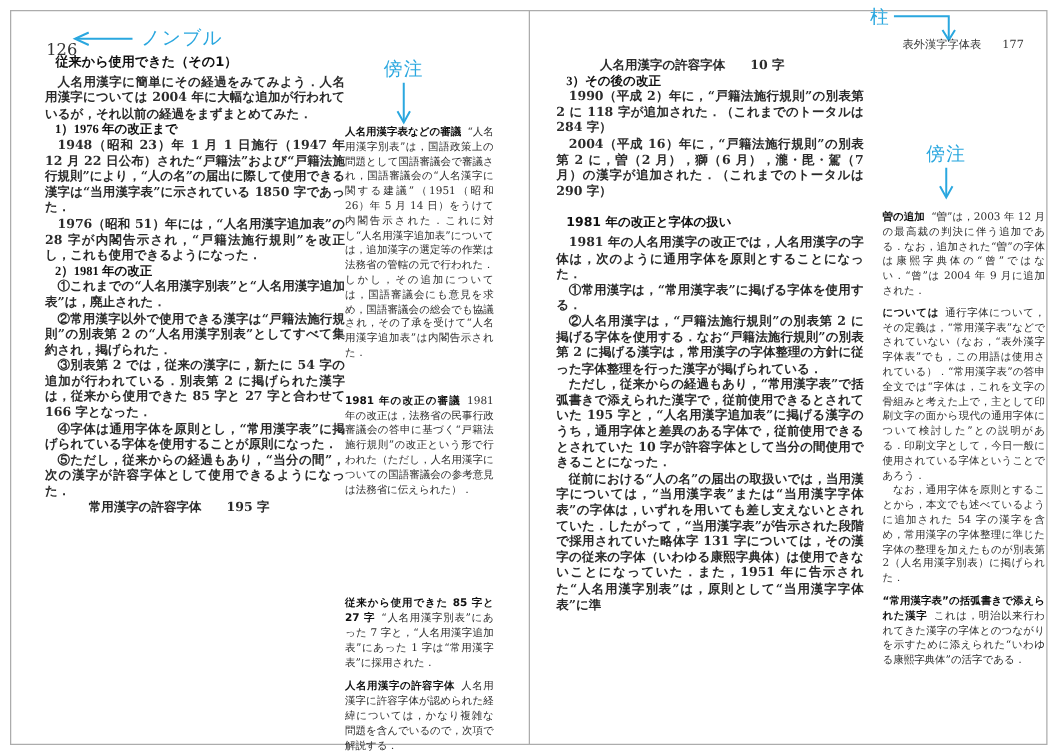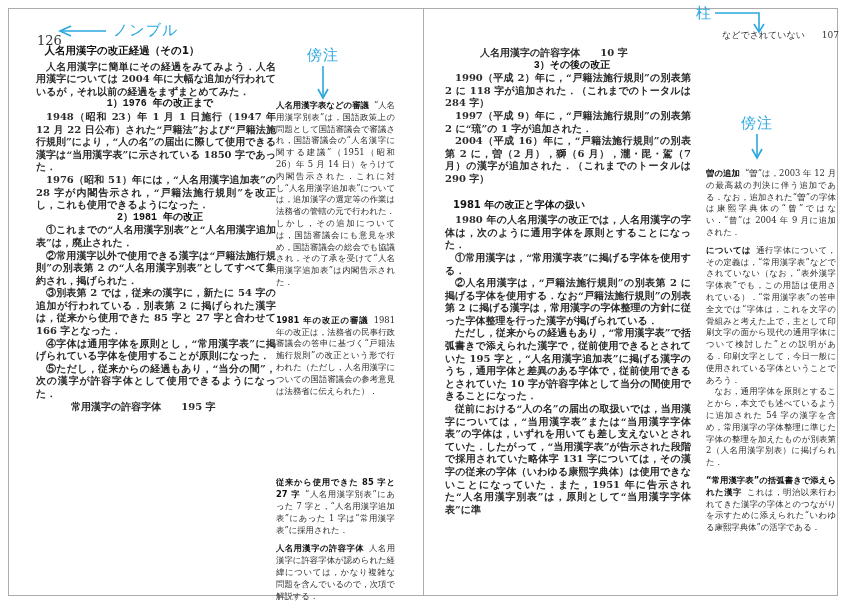--- a/index.html
+++ b/index.html
@@ -9,22 +9,22 @@
        border:1px solid #acacac;box-sizing:border-box;}
   .page-divider{position:absolute;left:423px;top:8px;width:1px;height:588px;background:#acacac;}
 
   
   .main{font-size:10px;line-height:12.6px;text-align:justify;}
   .left-main{position:absolute;left:36px;top:44px;width:240px;}
   .right-main{position:absolute;left:445px;top:47px;width:246px;}
   .col-heading{font-family:"DejaVu Sans","Liberation Sans",sans-serif;font-weight:bold;
        font-size:10.5px;color:#111;margin:0 0 4px 0;text-indent:.8em;}
   .para{margin:0;text-indent:1em;font-weight:bold;}
-  .para.sub{font-family:Liberation Mono, monospace;font-weight:bold;color:#111;
-       text-indent:.8em;text-align:center;}
+  .para.sub{font-family:Liberation Serif, serif;font-weight:bold;color:#111;
+       text-indent:.8em;text-align:left;}
   .para.heading{font-family:"DejaVu Sans","Liberation Sans",sans-serif;font-weight:bold;color:#111;
        margin:13px 0 3px 0;text-indent:.8em;text-align:left;}
   .para.indent{text-indent:3.5em;text-align:left;}
 
   
   .notes{font-size:8.4px;line-height:11.8px;text-align:justify;}
   .left-notes{position:absolute;left:276px;top:100px;width:119px;}
   .right-notes{position:absolute;left:706px;top:168px;width:130px;}
   .note{margin:0;}
   .notes .note + .note{margin-top:13px;}
@@ -87,26 +87,26 @@
 
 <div class="anno anno-bochu-right">
   <span class="anno-label">傍注</span>
   <svg width="14" height="26" viewBox="0 0 14 26">
     <line x1="7" y1="0" x2="7" y2="23" stroke="#2aa7df" stroke-width="1.6"></line>
     <polyline points="2,15 7,24 12,15" fill="none" stroke="#2aa7df" stroke-width="1.6"></polyline>
   </svg>
 </div>
 
 <div class="running-head">
-  <span>などでされていない</span>
-  <span class="rh-no">107</span>
+  <span>表外漢字字体表</span>
+  <span class="rh-no">177</span>
 </div>
 
 <div class="main left-main">
-  <h2 class="col-heading">人名用漢字の改正経過（その1）</h2>
+  <h2 class="col-heading">従来から使用できた（その1）</h2>
   <div>
 
       <p class="para body">人名用漢字に簡単にその経過をみてみよう．人名用漢字については 2004 年に大幅な追加が行われているが，それ以前の経過をまずまとめてみた．</p>
 
       <p class="para sub">1）1976 年の改正まで</p>
 
       <p class="para body">1948（昭和 23）年 1 月 1 日施行（1947 年 12 月 22 日公布）された“戸籍法”および“戸籍法施行規則”により，“人の名”の届出に際して使用できる漢字は“当用漢字表”に示されている 1850 字であった．</p>
 
 
       <p class="para body">1976（昭和 51）年には，“人名用漢字追加表”の 28 字が内閣告示され，“戸籍法施行規則”を改正し，これも使用できるようになった．</p>
@@ -141,27 +141,26 @@
 
 <div class="main right-main">
   <div>
 
       <p class="para indent">人名用漢字の許容字体　　10 字</p>
 
       <p class="para sub">3）その後の改正</p>
 
       <p class="para body">1990（平成 2）年に，“戸籍法施行規則”の別表第 2 に 118 字が追加された．（これまでのトータルは 284 字）</p>
 
-      <p class="para body">1997（平成 9）年に，“戸籍法施行規則”の別表第 2 に“琉”の 1 字が追加された．</p>
 
       <p class="para body">2004（平成 16）年に，“戸籍法施行規則”の別表第 2 に，曽（2 月），獅（6 月），瀧・毘・駕（7 月）の漢字が追加された．（これまでのトータルは 290 字）</p>
 
       <p class="para heading">1981 年の改正と字体の扱い</p>
 
-      <p class="para body">1980 年の人名用漢字の改正では，人名用漢字の字体は，次のように通用字体を原則とすることになった．</p>
+      <p class="para body">1981 年の人名用漢字の改正では，人名用漢字の字体は，次のように通用字体を原則とすることになった．</p>
 
       <p class="para body">①常用漢字は，“常用漢字表”に掲げる字体を使用する．</p>
 
       <p class="para body">②人名用漢字は，“戸籍法施行規則”の別表第 2 に掲げる字体を使用する．なお“戸籍法施行規則”の別表第 2 に掲げる漢字は，常用漢字の字体整理の方針に従った字体整理を行った漢字が掲げられている．</p>
 
       <p class="para body">ただし，従来からの経過もあり，“常用漢字表”で括弧書きで添えられた漢字で，従前使用できるとされていた 195 字と，“人名用漢字追加表”に掲げる漢字のうち，通用字体と差異のある字体で，従前使用できるとされていた 10 字が許容字体として当分の間使用できることになった．</p>
 
       <p class="para body">従前における“人の名”の届出の取扱いでは，当用漢字については，“当用漢字表”または“当用漢字字体表”の字体は，いずれを用いても差し支えないとされていた．したがって，“当用漢字表”が告示された段階で採用されていた略体字 131 字については，その漢字の従来の字体（いわゆる康熙字典体）は使用できないことになっていた．また，1951 年に告示された“人名用漢字別表”は，原則として“当用漢字字体表”に準</p>
     </div>
 </div>

